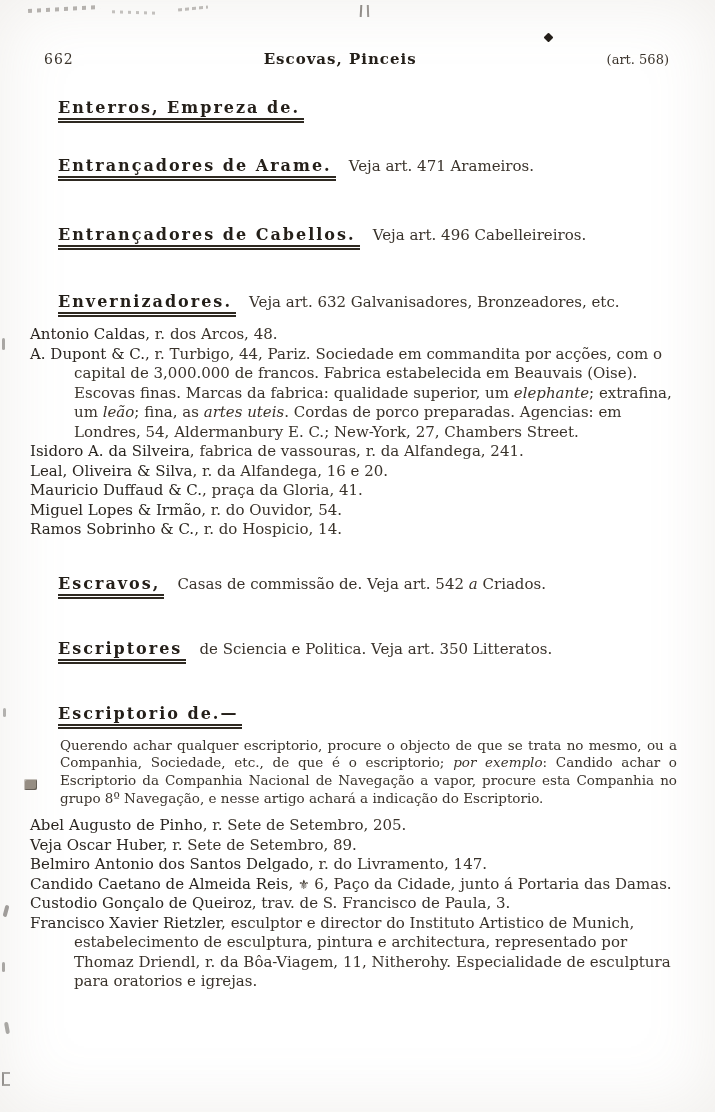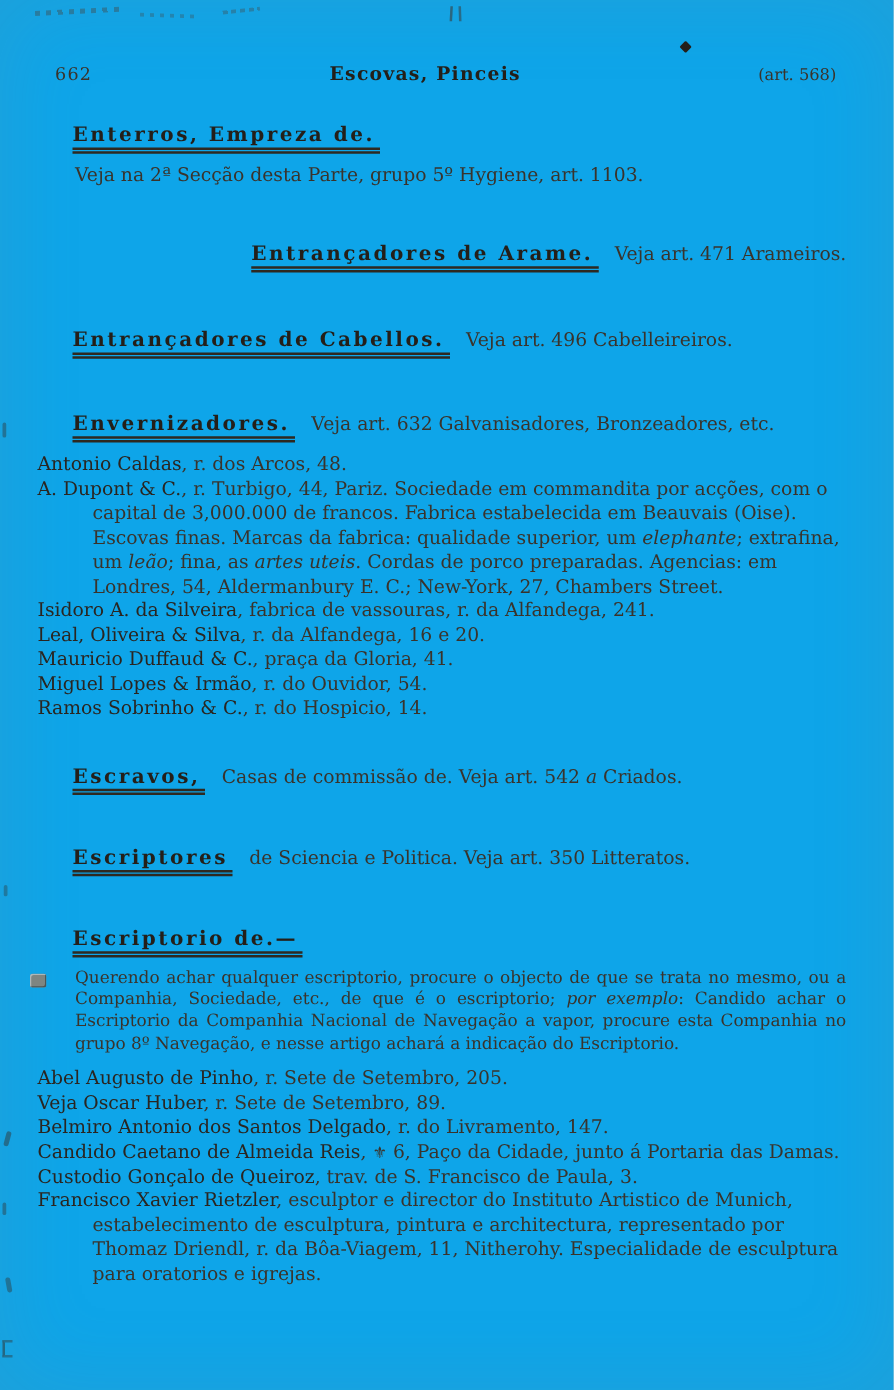--- a/index.html
+++ b/index.html
@@ -1,21 +1,21 @@
 <!DOCTYPE html>
 <html><head>
 <meta charset="utf-8">
 <style>
   * { margin:0; padding:0; box-sizing:border-box; }
   html,body { background:#e9e6df; }
   .page {
     position:relative;
     width:715px; height:1112px;
     margin:0 auto;
-    background:#0ea5e9;
+    background:#ffffff;
     box-shadow: inset 0 0 70px rgba(150,138,115,.14);
     font-family:"DejaVu Serif","Liberation Serif",serif;
     color:#3a332b;
     overflow:hidden;
   }
   .content { padding:50px 38px 0 30px; }
 
   
   .pg-header { display:flex; align-items:baseline; padding:0 8px 0 14px; }
   .pg-num   { font-size:14px; letter-spacing:1px; }
@@ -28,21 +28,21 @@
     font-weight:bold; font-size:16px; letter-spacing:2px;
     color:#241f19;
     border-bottom:5px double #2e2921;
     padding:0 4px 1px 0;
     display:inline-block;
   }
   .inline-rest { font-size:15px; margin-left:8px; }
   .art-marker { position:absolute; right:0; top:3px; font-size:14px; font-weight:normal; letter-spacing:0; }
 
   .mt-enterros { margin-top:30px; }
-  .mt-arame { margin-top:44px;text-align:right; }
+  .mt-arame { margin-top:33px; }
   .mt-cabellos { margin-top:44px; }
   .mt-envern { margin-top:42px; }
   .mt-escovas { margin-top:44px; }
   .mt-escravos { margin-top:34px; }
   .mt-escriptores { margin-top:40px; }
   .mt-escriptorio { margin-top:40px; }
   .mt-esculptores { margin-top:30px; }
 
   .body-line { font-size:15px; margin:8px 0 0 30px; }
 
@@ -109,21 +109,20 @@
     <header class="pg-header">
       <span class="pg-num">662</span>
       <span class="pg-title">Escovas, Pinceis</span>
       <span class="pg-art">(art. 568)</span>
     </header>
 
     <section>
       <div class="h-row mt-enterros">
         <span class="heading">Enterros, Empreza de.</span>
       </div>
-      <p class="body-line">Veja na 2ª Secção desta Parte, grupo 5º Hygiene, art. 1103.</p>
     </section>
 
     <section>
       <div class="h-row mt-arame">
         <span class="heading">Entrançadores de Arame.</span>
         <span class="inline-rest">Veja art. 471 Arameiros.</span>
       </div>
     </section>
 
     <section>

